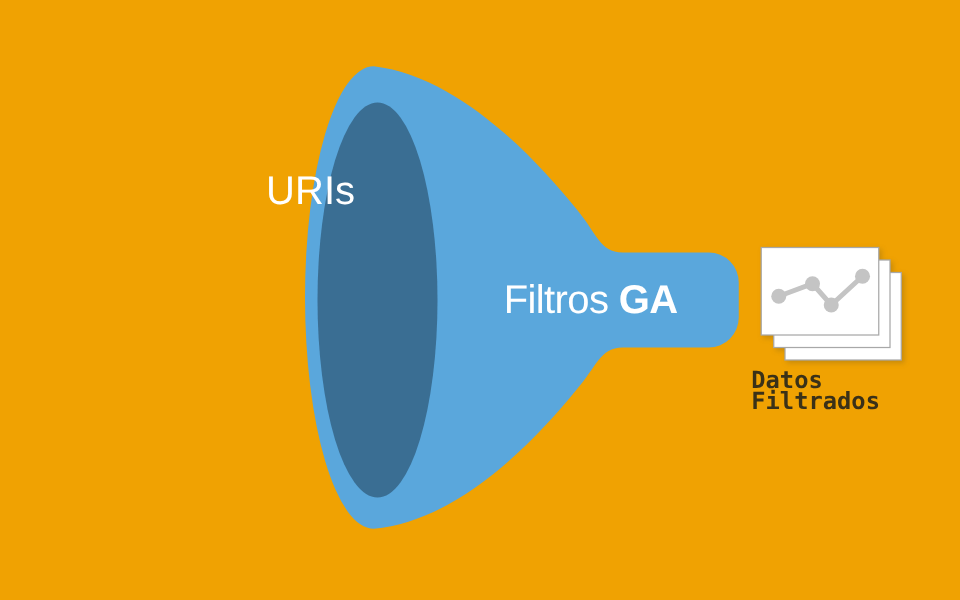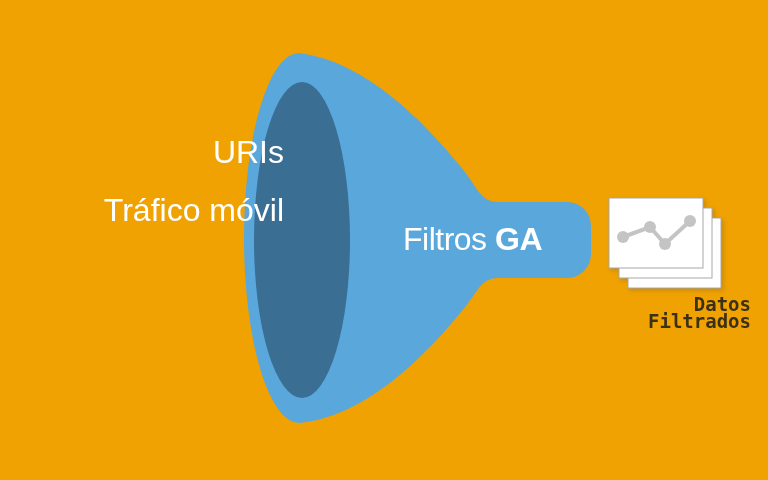--- a/index.html
+++ b/index.html
@@ -75,21 +75,21 @@
     stroke-width: 4;
   }
   .chart-dot {
     fill: var(--color-chart-line, #C4C4C4);
   }
   #output-caption {
     position: absolute;
     left: 565px;
     top: 296px;
     width: 150px;
-    text-align: right;
+    text-align: left;
     color: var(--color-caption-text, #3A3118);
     font-family: "DejaVu Sans Mono", monospace;
     font-weight: bold;
     font-size: 19px;
     line-height: 17px;
   }
 </style>
 </head>
 <body>
 
@@ -106,21 +106,20 @@
              L 462 278
              C 444 278, 441 294, 425 312
              C 390 355, 330 417, 263 423
              A 55 185 0 0 1 263 53
              Z"></path>
     <ellipse class="funnel-mouth" cx="266" cy="240" rx="48" ry="158"></ellipse>
   </svg>
 
   <div id="input-list">
     <div>URIs</div>
-    <div>Tráfico móvil</div>
   </div>
 
   <div id="filter-label">
     <span>Filtros</span>
     <span class="bold">GA</span>
   </div>
 
   <svg id="output-icon-svg" viewBox="0 0 130 105" xmlns="http://www.w3.org/2000/svg" aria-hidden="true">
     <rect class="card" x="27" y="25" width="93" height="70"></rect>
     <rect class="card" x="18" y="15" width="93" height="70"></rect>

